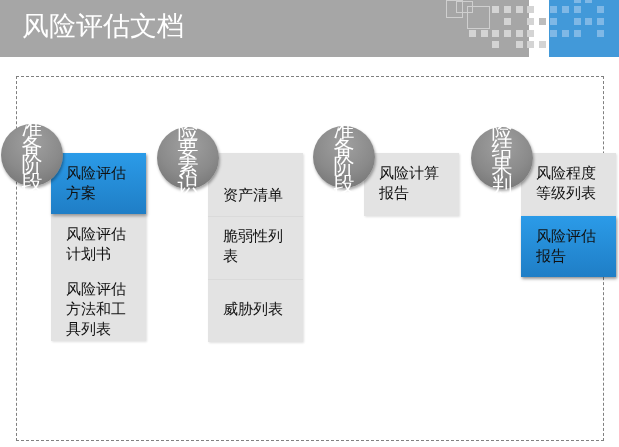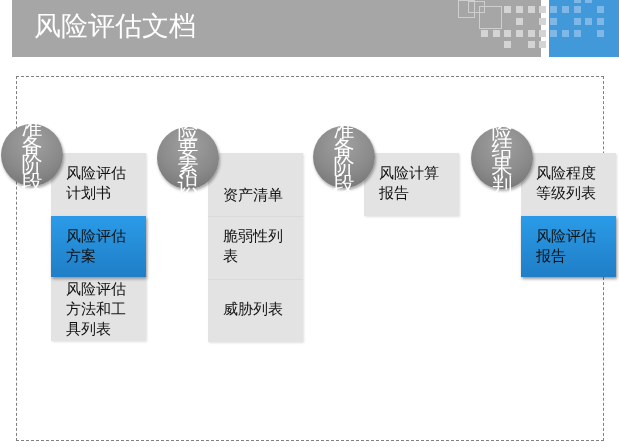--- a/index.html
+++ b/index.html
@@ -2,21 +2,21 @@
 <html><head>
 <meta charset="utf-8">
 <style>
   html, body { margin: 0; padding: 0; }
   body {
     width: 619px; height: 447px; position: relative; overflow: hidden;
     background: #ffffff;
     font-family: "DejaVu Sans", "Liberation Sans", sans-serif;
   }
   .header {
-    position: absolute; left: 12px; top: 0; width: 529px; height: 57px;
+    position: absolute; left: 0; top: 0; width: 529px; height: 57px;
     background: #a6a6a6;
   }
   .header-blue {
     position: absolute; left: 549px; top: 0; width: 70px; height: 57px;
     background: #4299d9;
   }
   .title {
     position: absolute; left: 22px; top: 6px; height: 40px; line-height: 40px;
     font-size: 27px; color: #ffffff; letter-spacing: 0px;
   }
@@ -99,22 +99,22 @@
   <div class="sq b" style="left:25px;top:-4px;"></div>
   <div class="sq b" style="left:36px;top:-4px;"></div>
 </div>
 
 <div class="frame"></div>
 
 <div class="circle" style="left:1px;top:124px;">
   <span>准备阶段</span>
 </div>
 <div class="col" style="left:51px;top:153px;">
+  <div class="cell blue" style="height:61px;">风险评估方案</div>
   <div class="cell" style="height:63px;">风险评估计划书</div>
-  <div class="cell blue" style="height:61px;">风险评估方案</div>
   <div class="cell" style="height:64px;padding-top:2px;">风险评估方法和工具列表</div>
 </div>
 
 <div class="circle" style="left:157px;top:127px;">
   <span>风险要素识别</span>
 </div>
 <div class="col" style="left:208px;top:153px;">
   <div class="cell" style="height:63px;padding-top:32px;">资产清单</div>
   <div class="cell sep" style="height:63px;padding-top:9px;">脆弱性列表</div>
   <div class="cell sep" style="height:63px;padding-top:19px;">威胁列表</div>

